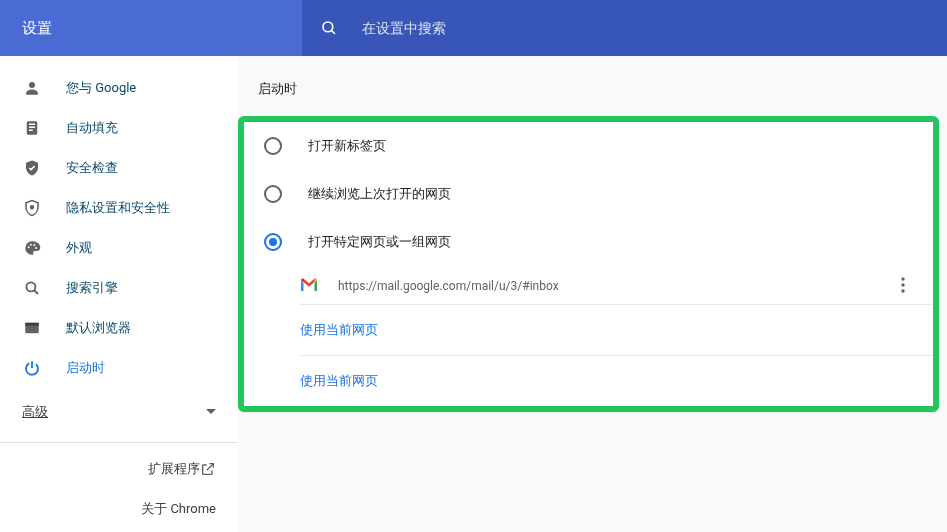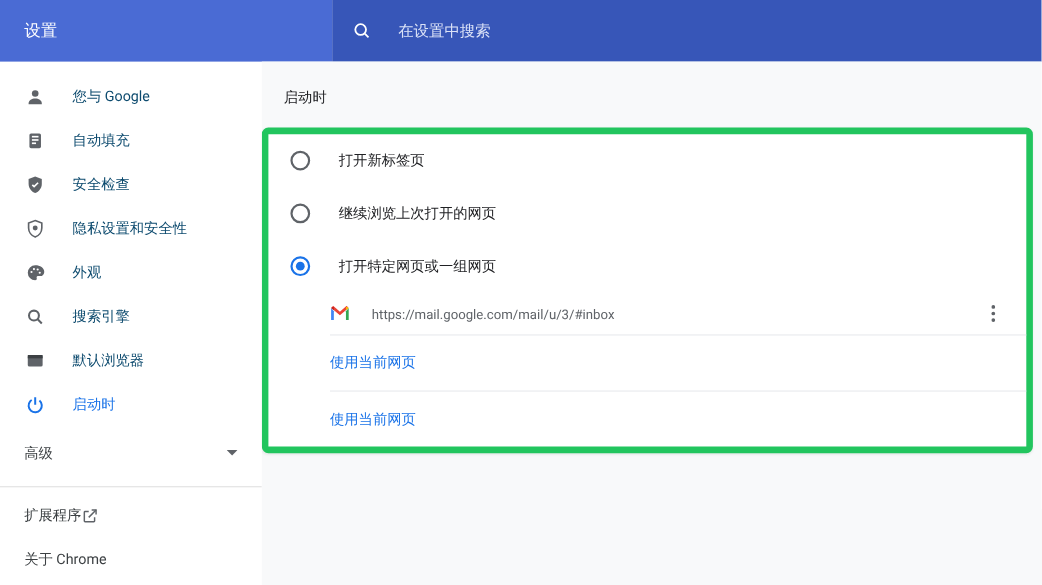--- a/index.html
+++ b/index.html
@@ -70,26 +70,27 @@
     .nav-item.active .nav-icon { color: #1a73e8; }
     .adv-item {
       display: flex;
       align-items: center;
       justify-content: space-between;
       height: 48px;
       padding: 0 22px;
       color: #3c4043;
       font-size: 13px;
       cursor: pointer;
+      text-decoration: underline;
     }
     .divider { height: 1px; background: #e0e0e0; margin: 6px 0; }
     .ext-item {
       display: flex;
       align-items: center;
-      justify-content: flex-start;
+      justify-content: flex-end;
       height: 40px;
       padding: 0 22px;
       color: #3c4043;
       font-size: 13px;
       cursor: pointer;
     }
     .main {
       flex: 1;
       background: #f8f9fa;
       padding: 24px 0 0 0;

